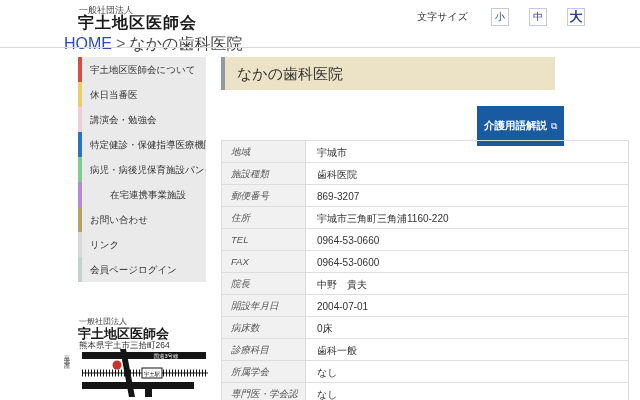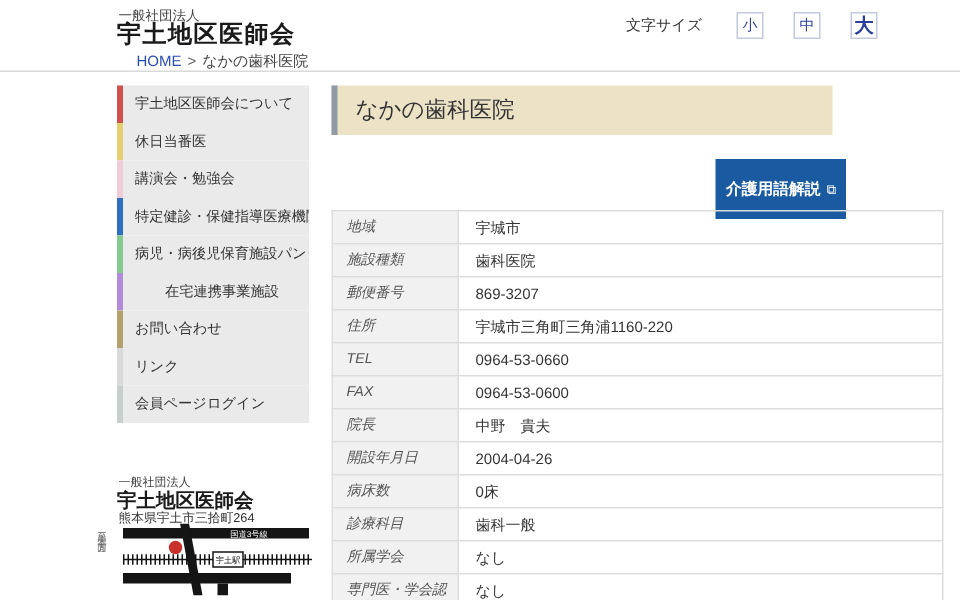--- a/index.html
+++ b/index.html
@@ -11,21 +11,21 @@
   
   .org-type { position:absolute; left:79px; top:4px; font-size:9px; color:#444; }
   .org-name { position:absolute; left:78px; top:13px; font-size:16px; font-weight:bold; color:#1a1a1a; letter-spacing:1px; }
   .fontsize { position:absolute; top:8px; right:55px; display:flex; align-items:center; gap:20px; }
   .fontsize-label { font-size:10px; color:#333; margin-right:3px; }
   .fs-btn {
     width:18px; height:18px; border:1px solid #c3cade; background:#fff; color:#2b3f9e;
     font-size:10px; display:flex; align-items:center; justify-content:center; cursor:pointer;
   }
   .fs-btn.large { font-size:13px; font-weight:bold; }
-  .breadcrumb { position:absolute; left:91px; top:34px; font-size:10px; color:#444; }
+  .breadcrumb { position:absolute; left:64px; top:34px; font-size:16px; color:#444; }
   .breadcrumb .home { color:#2b4db3; text-decoration:none; cursor:pointer; }
   .breadcrumb .sep { margin:0 4px; color:#666; }
   .header-divider { position:absolute; top:47px; left:0; width:640px; height:1px; background:#d9d9d9; }
 
   
   .sidebar { position:absolute; left:78px; top:57px; width:128px; }
   .side-item {
     height:25px; margin-bottom:0; background:#eaeaea; border-left:4px solid #ccc;
     line-height:25px; padding-left:8px; font-size:9.5px; color:#333;
     white-space:nowrap; overflow:hidden; cursor:pointer;
@@ -153,21 +153,21 @@
         <tr>
           <th>FAX</th>
           <td>0964-53-0600</td>
         </tr>
         <tr>
           <th>院長</th>
           <td>中野　貴夫</td>
         </tr>
         <tr>
           <th>開設年月日</th>
-          <td>2004-04-26</td>
+          <td>2004-07-01</td>
         </tr>
         <tr>
           <th>病床数</th>
           <td>0床</td>
         </tr>
         <tr>
           <th>診療科目</th>
           <td>歯科一般</td>
         </tr>
         <tr>

